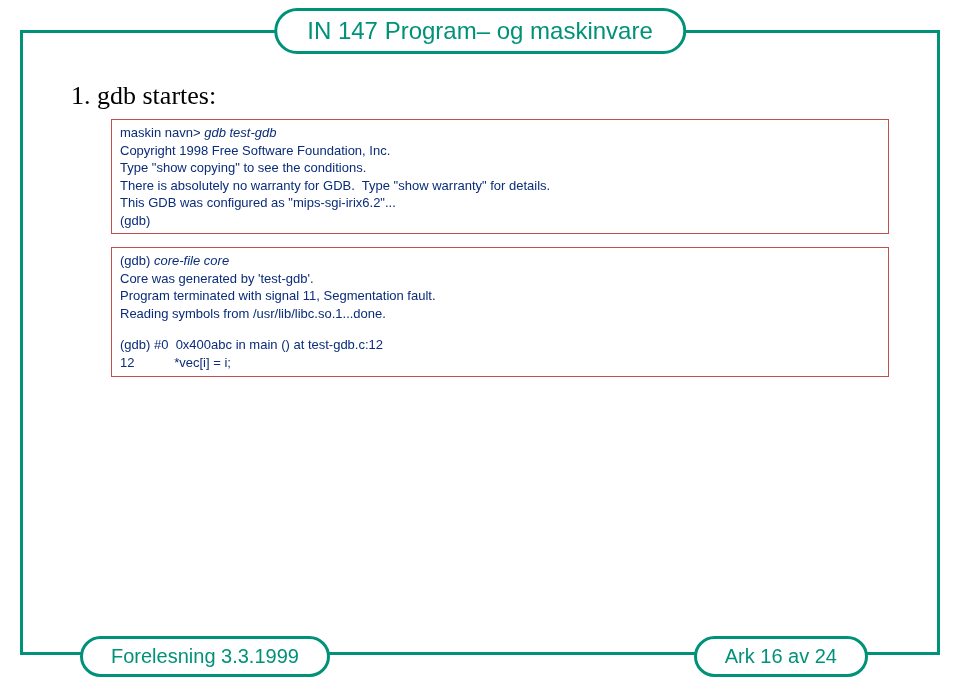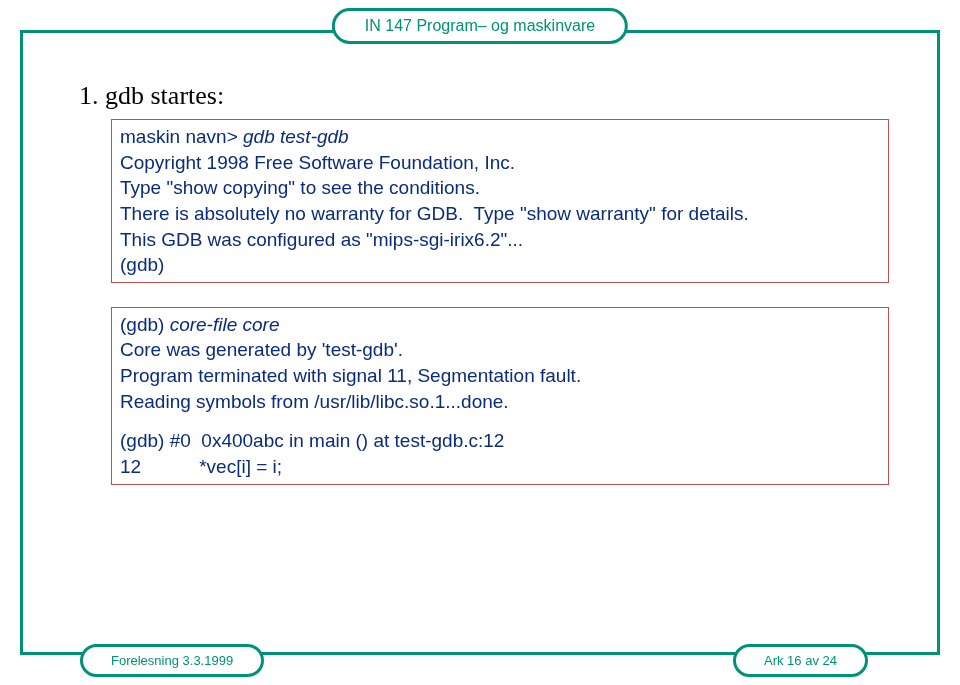--- a/index.html
+++ b/index.html
@@ -22,54 +22,54 @@
   .title-pill {
     position: absolute;
     top: 8px;
     left: 50%;
     transform: translateX(-50%);
     background: #fff;
     border: 3px solid #009279;
     border-radius: 24px;
     padding: 6px 30px;
     color: #009279;
-    font-size: 16px;
+    font-size: 24px;
     font-weight: 500;
     white-space: nowrap;
     z-index: 2;
   }
   .footer-pill {
     position: absolute;
     bottom: 8px;
     background: #fff;
     border: 3px solid #009279;
     border-radius: 24px;
     padding: 6px 28px;
     color: #009279;
-    font-size: 13px;
+    font-size: 20px;
     font-weight: 500;
     z-index: 2;
   }
   .footer-left { left: 80px; }
   .footer-right { right: 92px; }
   .content {
     padding: 48px 48px 20px 48px;
   }
   .section-heading {
     font-family: Georgia, "Times New Roman", serif;
     font-size: 26px;
     font-weight: 400;
-    margin: 0 0 8px 8px;
+    margin: 0 0 8px 0;
   }
   .code-box {
     border: 1px solid #c0504d;
     padding: 4px 8px 4px 8px;
-    margin: 0 0 24px 40px;
+    margin: 0 0 13px 40px;
     font-family: "Lucida Sans", "Trebuchet MS", Arial, sans-serif;
-    font-size: 19px;
+    font-size: 13px;
     line-height: 1.35;
     color: #0a2c7a;
   }
   .code-box .italic { font-style: italic; }
   .code-box .line { white-space: pre-wrap; }
   .code-box .spacer { height: 14px; }
 </style>
 </head>
 <body>
 

